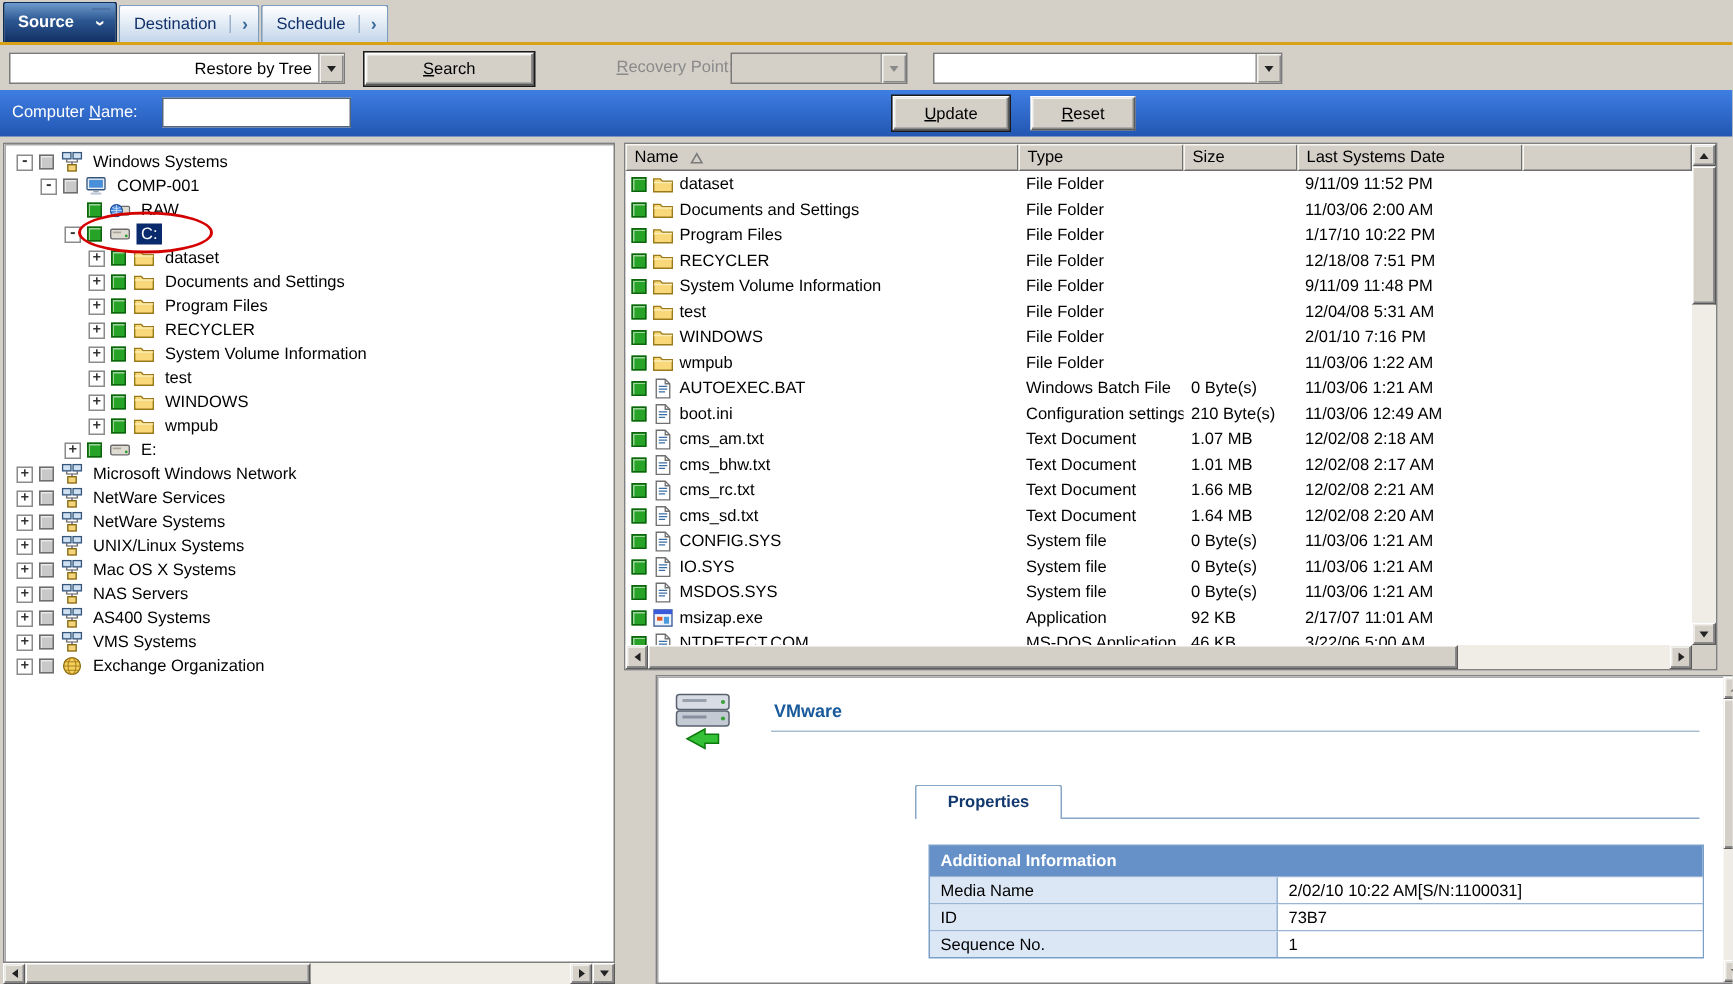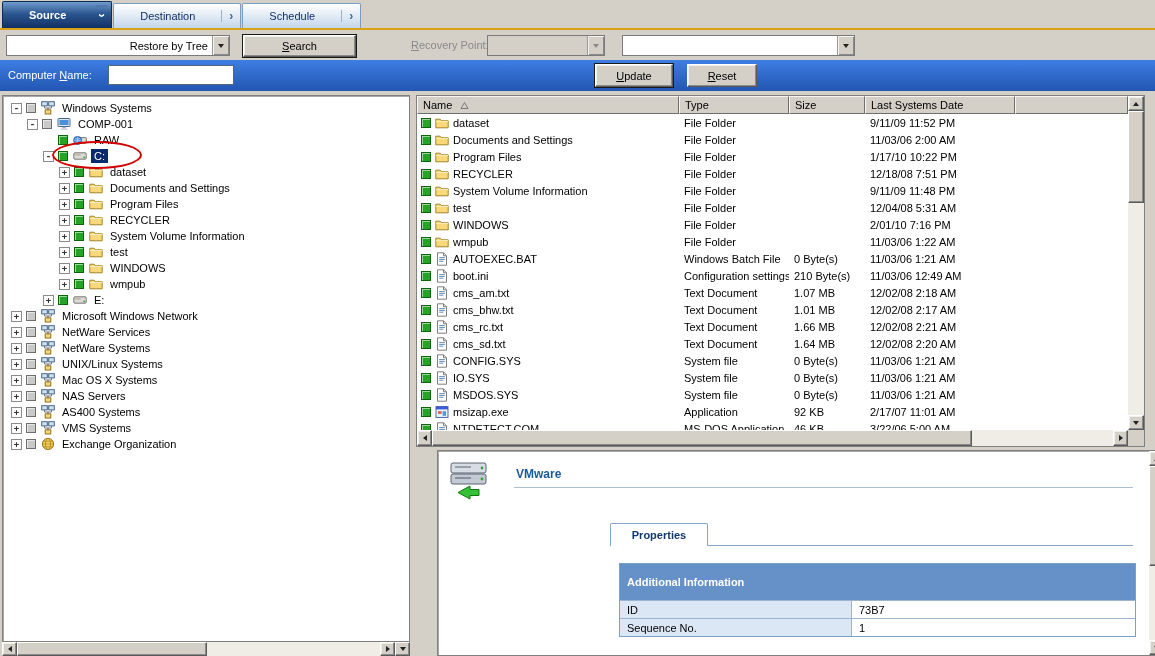--- a/index.html
+++ b/index.html
@@ -3,21 +3,21 @@
 <meta charset="utf-8">
 <style>
   *{box-sizing:border-box;margin:0;padding:0;}
   html,body{width:1155px;height:656px;}
   body{position:relative;overflow:hidden;background:#d4d0c8;font-family:"Liberation Sans",sans-serif;font-size:11px;color:#000;}
   #app{position:absolute;inset:0;}
 
   
   .tabbar{position:absolute;left:0;top:0;width:100%;height:30px;background:#d4d0c8;border-bottom:2px solid #d9a115;display:flex;align-items:flex-end;padding-left:2px;}
   .tab{display:flex;align-items:center;height:25px;margin-right:1px;border:1px solid #7e9cbd;border-bottom:none;border-radius:2px 2px 0 0;background:linear-gradient(180deg,#ffffff,#c4d6ea);color:#10306a;cursor:default;}
-  .tab .tab-label{padding:0 26px;}
+  .tab .tab-label{padding:0 9px;}
   .tab .tab-chev{padding:0 7px;border-left:1px solid #9ab2cc;color:#3a6a9a;font-weight:bold;font-size:12px;line-height:12px;}
   .tab.active{height:27px;background:linear-gradient(180deg,#6e9bcd 0%,#2c5791 45%,#123064 100%);border-color:#0c2c58;color:#fff;}
   .tab.active .tab-label{font-weight:bold;}
   .tab.active .tab-chev{color:#fff;border-left-color:#4a6f9e;transform:rotate(90deg);}
 
   
   .toolbar1{position:absolute;left:0;top:32px;width:100%;height:28px;background:#d4d0c8;}
   .toolbar2{position:absolute;left:0;top:60px;width:100%;height:31px;background:linear-gradient(180deg,#3e7ee2,#2256b2);}
   .combo{position:absolute;height:21px;background:#fff;border:1px solid #7b7b7b;display:flex;align-items:center;}
   .combo .combo-text{flex:1;padding:0 4px;overflow:hidden;white-space:nowrap;text-align:right;}
@@ -85,21 +85,21 @@
   .tree-corner{position:absolute;left:395px;top:642px;width:15px;height:14px;background:#d4d0c8;border:1px solid;border-color:#fff #5a5a5a #5a5a5a #fff;box-shadow:inset -1px -1px 0 #8a8a8a;display:flex;align-items:center;justify-content:center;}
   .pr-vscroll{right:0;top:0;width:16px;height:204px;}
 
   
   .hd-icon-slot{position:absolute;left:9px;top:5px;}
   .props-title{position:absolute;left:78px;top:16px;font-weight:bold;font-size:12px;color:#185a9a;}
   .title-line{position:absolute;left:76px;top:36px;right:32px;height:1px;background:#a9bed2;}
   .props-tab{position:absolute;left:172px;top:72px;width:98px;height:23px;background:#fff;border:1px solid #88a8c8;border-bottom:none;border-radius:2px 2px 0 0;display:flex;align-items:center;justify-content:center;font-weight:bold;color:#12386e;}
   .tab-line{position:absolute;left:270px;top:94px;right:32px;height:1px;background:#88a8c8;}
   .ptable{position:absolute;left:181px;top:112px;width:517px;border:1px solid #7aa0c8;}
-  .pt-header{height:36px;background:#6590c8;color:#fff;font-weight:bold;display:flex;align-items:center;padding-left:7px;}
+  .pt-header{height:20px;background:#6590c8;color:#fff;font-weight:bold;display:flex;align-items:center;padding-left:7px;}
   .pt-row{display:flex;height:18px;border-top:1px solid #9ab4d4;}
   .pt-label{width:232px;background:#dce7f6;border-right:1px solid #9ab4d4;display:flex;align-items:center;padding-left:7px;}
   .pt-value{flex:1;background:#fff;display:flex;align-items:center;padding-left:7px;}
 
   
   .red-ellipse{position:absolute;left:52px;top:141px;width:90px;height:28px;border:2px solid #d40000;border-radius:50%;pointer-events:none;}
 </style>
 </head>
 <body>
 
@@ -789,20 +789,24 @@
           </svg>
         </span></span>
     <span class="props-title">VMware</span>
     <div class="title-line"></div>
     <div class="props-tab">Properties</div>
     <div class="tab-line"></div>
     <div class="ptable">
       <div class="pt-header">Additional Information</div>
       <div id="pt-rows">
           <div class="pt-row">
+            <div class="pt-label">Media Name</div>
+            <div class="pt-value">2/02/10 10:22 AM[S/N:1100031]</div>
+          </div>
+          <div class="pt-row">
             <div class="pt-label">ID</div>
             <div class="pt-value">73B7</div>
           </div>
           <div class="pt-row">
             <div class="pt-label">Sequence No.</div>
             <div class="pt-value">1</div>
           </div>
         </div>
     </div>
     <div class="sb pr-vscroll">

